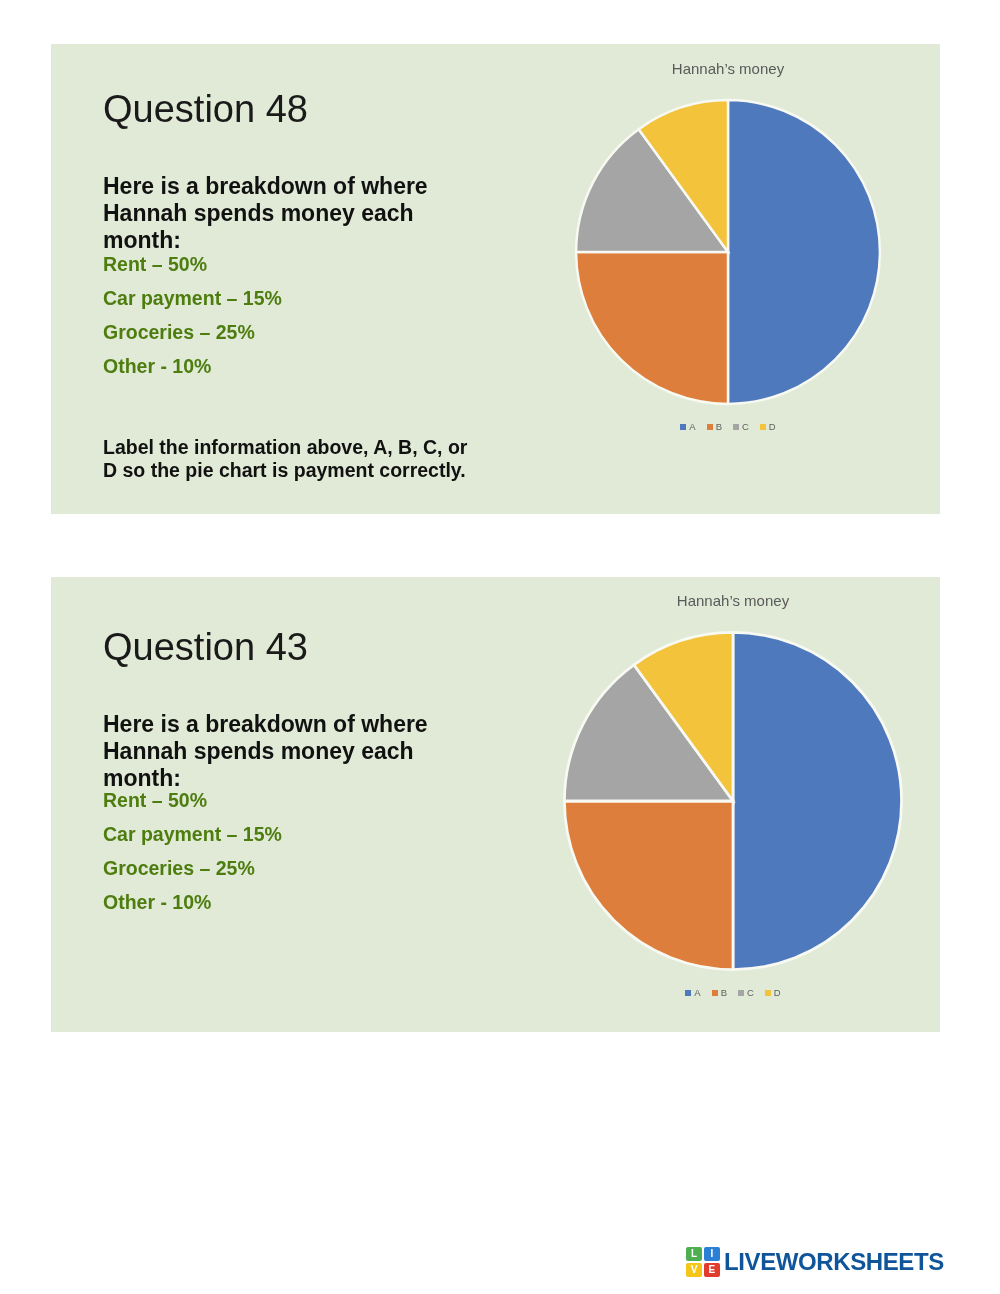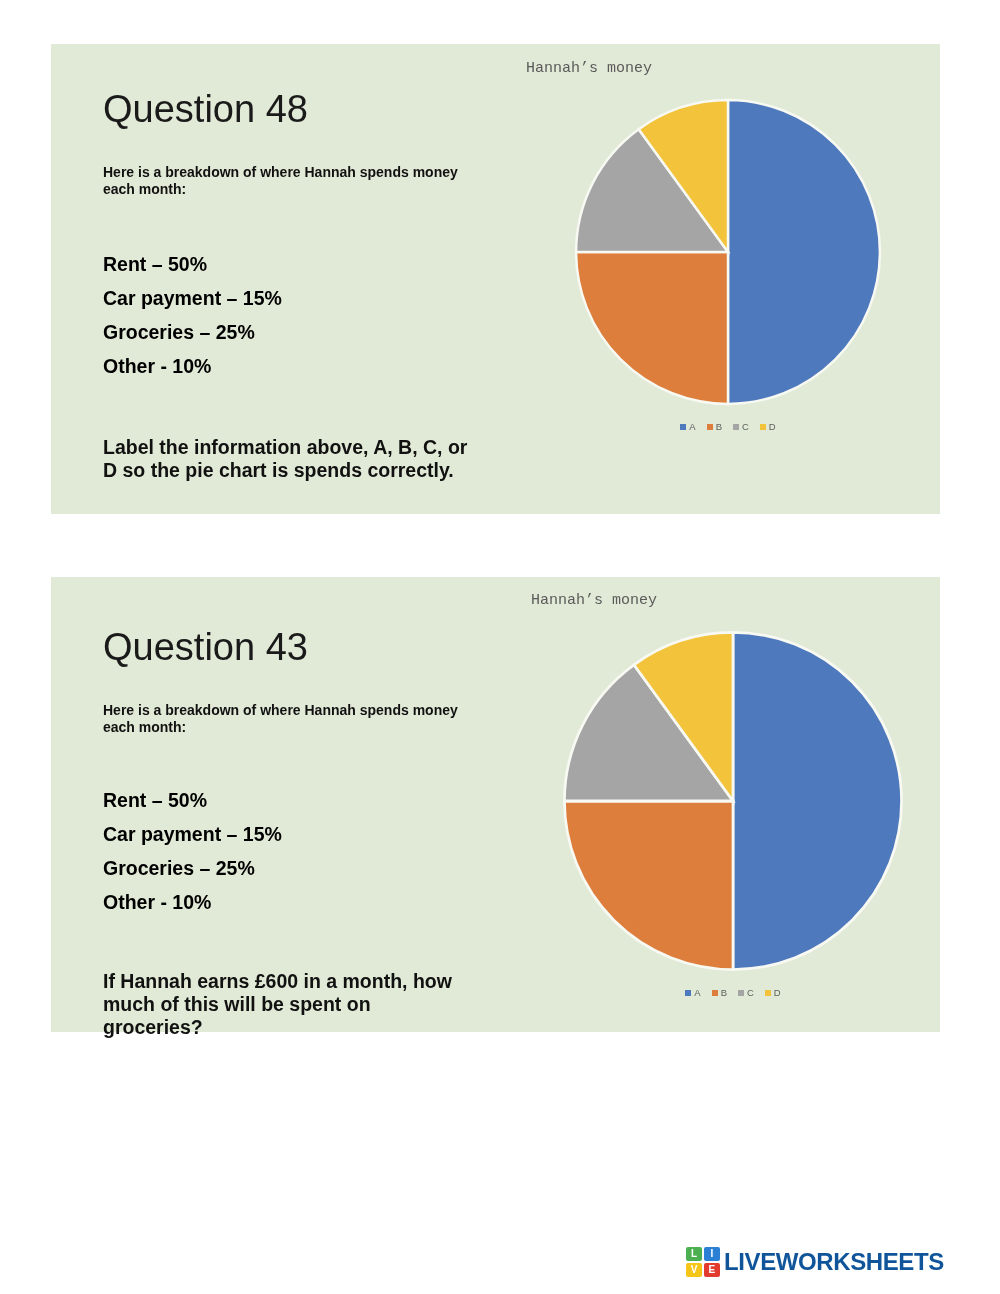--- a/index.html
+++ b/index.html
@@ -40,32 +40,32 @@
     white-space: nowrap;
   }
   #card-q31 .q-title { top: 19px; }
   #card-q32 .q-title { top: 24px; }
 
   .q-body {
     position: absolute;
     left: 52px;
     width: 360px;
     color: #111111;
-    font-size: 14px;
+    font-size: 23px;
     font-weight: bold;
     line-height: 1.18;
   }
   #card-q31 .q-intro { top: 106px; }
   #card-q32 .q-intro { top: 639px; }
 
   .q-list {
     position: absolute;
     left: 52px;
     width: 360px;
-    color: #000000;
+    color: #4d7c0f;
     font-size: 19.5px;
     font-weight: bold;
   }
   .q-list .li { margin-bottom: 11px; white-space: nowrap; }
 
   .q-task {
     position: absolute;
     left: 52px;
     width: 370px;
     color: #111111;
@@ -76,24 +76,24 @@
 
   
   .chart {
     position: absolute;
   }
   .chart-title {
     position: absolute;
     left: 0;
     top: 0;
     width: 100%;
-    text-align: left;
+    text-align: center;
     font-size: 15px;
     color: #5a5a5a;
-    font-family: Liberation Mono, monospace;
+    font-family: Liberation Sans, sans-serif;
     white-space: nowrap;
   }
   .pie-wrap {
     position: absolute;
     left: 50%;
     transform: translateX(-50%);
   }
   .pie-wrap svg { display: block; }
 
   .legend {
@@ -167,21 +167,21 @@
 
     <p class="q-body q-intro" style="top:106px;">Here is a breakdown of where Hannah spends money each month:</p>
 
     <div class="q-list" style="top:209px;">
       <div class="li">Rent – 50%</div>
       <div class="li">Car payment – 15%</div>
       <div class="li">Groceries – 25%</div>
       <div class="li">Other  - 10%</div>
     </div>
 
-    <p class="q-task" style="top:372px;">Label the information above, A, B, C, or D so the pie chart is spends correctly.</p>
+    <p class="q-task" style="top:372px;">Label the information above, A, B, C, or D so the pie chart is payment correctly.</p>
 
     <div class="chart" id="chart-q31" style="left:475px; top:16px; width:404px; height:440px;">
 
       <div class="chart-title" style="top:0;">Hannah’s money</div>
 
       <div class="pie-wrap" style="top:37px;">
         <svg width="310" height="310" viewBox="0 0 100 100">
 
           <path d="M 50 50 L 50 1 A 49 49 0 0 1 50 99 Z" fill="#4f79bd" stroke="#f7f9f2" stroke-width="0.8"></path>
 
@@ -220,21 +220,20 @@
 
     <p class="q-body q-intro" style="top:111px;">Here is a breakdown of where Hannah spends money each month:</p>
 
     <div class="q-list" style="top:212px;">
       <div class="li">Rent – 50%</div>
       <div class="li">Car payment – 15%</div>
       <div class="li">Groceries – 25%</div>
       <div class="li">Other  - 10%</div>
     </div>
 
-    <p class="q-task" style="top:373px;">If Hannah earns £600 in a month, how much of this will be spent on groceries?</p>
 
     <div class="chart" id="chart-q32" style="left:480px; top:15px; width:404px; height:440px;">
 
       <div class="chart-title" style="top:0;">Hannah’s money</div>
 
       <div class="pie-wrap" style="top:37px;">
         <svg width="344" height="344" viewBox="0 0 100 100">
           <path d="M 50 50 L 50 1 A 49 49 0 0 1 50 99 Z" fill="#4f79bd" stroke="#f7f9f2" stroke-width="0.8"></path>
           <path d="M 50 50 L 50 99 A 49 49 0 0 1 1 50 Z" fill="#dd7e3c" stroke="#f7f9f2" stroke-width="0.8"></path>
           <path d="M 50 50 L 1 50 A 49 49 0 0 1 21.2 10.4 Z" fill="#a5a5a5" stroke="#f7f9f2" stroke-width="0.8"></path>

